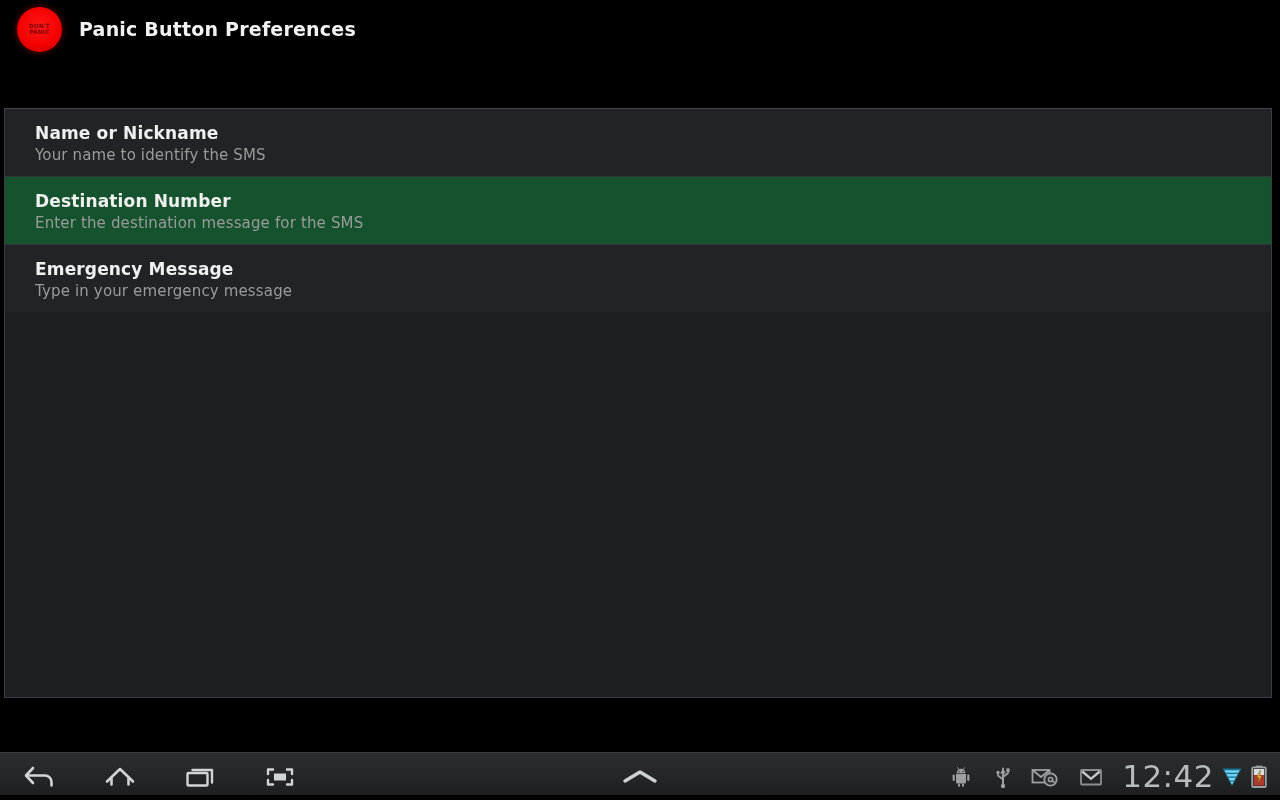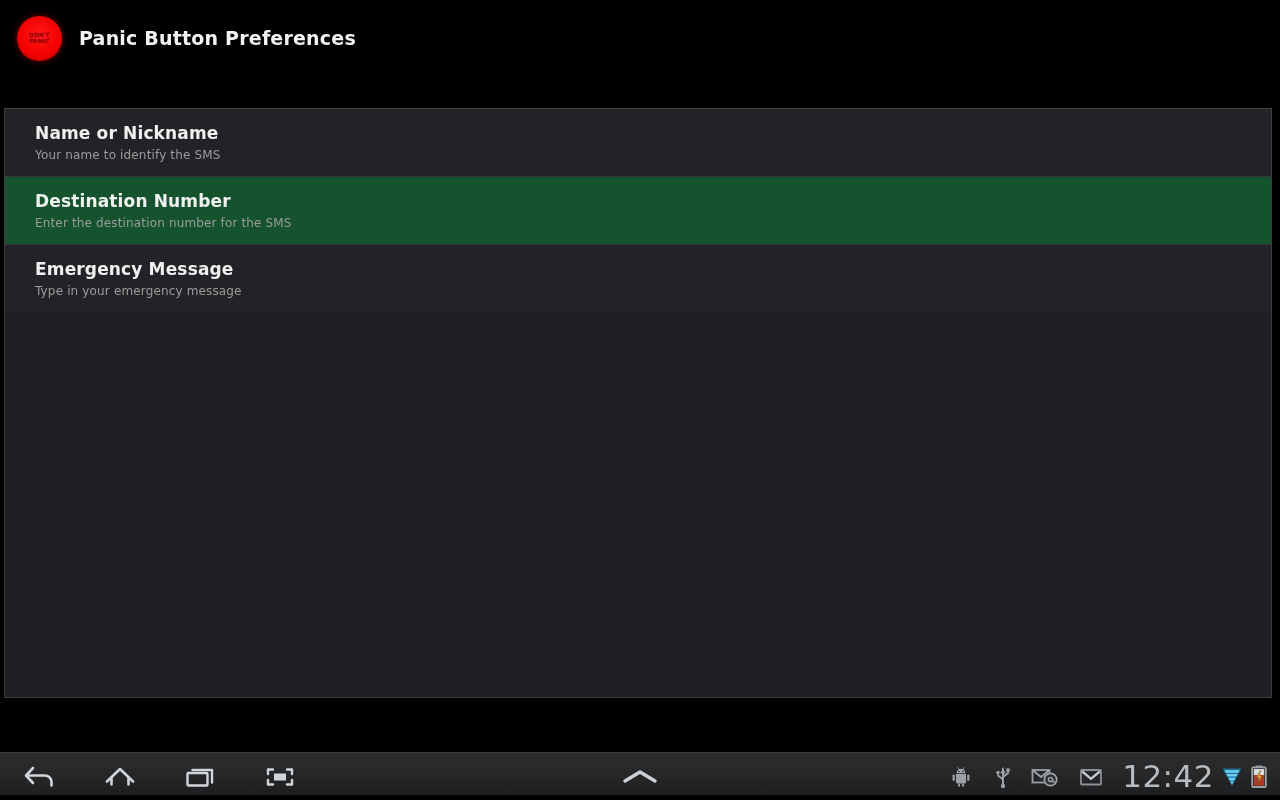--- a/index.html
+++ b/index.html
@@ -17,21 +17,21 @@
   #screen {
     position: relative;
     width: 1280px;
     height: 800px;
     background: #000000;
   }
 
   
   .action-bar {
     position: absolute;
-    left: 0; top: 10px;
+    left: 0; top: 1px;
     width: 1280px;
     height: 108px;
     background: #000000;
     display: flex;
     align-items: flex-start;
   }
   .app-icon-wrap {
     position: absolute;
     left: 17px;
     top: 6px;
@@ -105,21 +105,21 @@
   }
   .pref-title {
     font-size: 17px;
     font-weight: bold;
     color: #f0f0f0;
     letter-spacing: 0.15px;
     line-height: 21px;
   }
   .pref-summary {
     margin-top: 3px;
-    font-size: 12px;
+    font-size: 15px;
     font-weight: normal;
     color: #9b9b9b;
     letter-spacing: 0.15px;
     line-height: 16px;
   }
   .panel-empty {
     background: #1d1f22;
     height: 380px;
   }
 
@@ -207,21 +207,21 @@
   <div class="panel">
     <div class="pref-list">
 
       <div class="pref-row">
         <div class="pref-title">Name or Nickname</div>
         <div class="pref-summary">Your name to identify the SMS</div>
       </div>
 
       <div class="pref-row alt">
         <div class="pref-title">Destination Number</div>
-        <div class="pref-summary">Enter the destination number for the SMS</div>
+        <div class="pref-summary">Enter the destination message for the SMS</div>
       </div>
 
       <div class="pref-row">
         <div class="pref-title">Emergency Message</div>
         <div class="pref-summary">Type in your emergency message</div>
       </div>
 
       <div class="panel-empty"></div>
     </div>
   </div>

